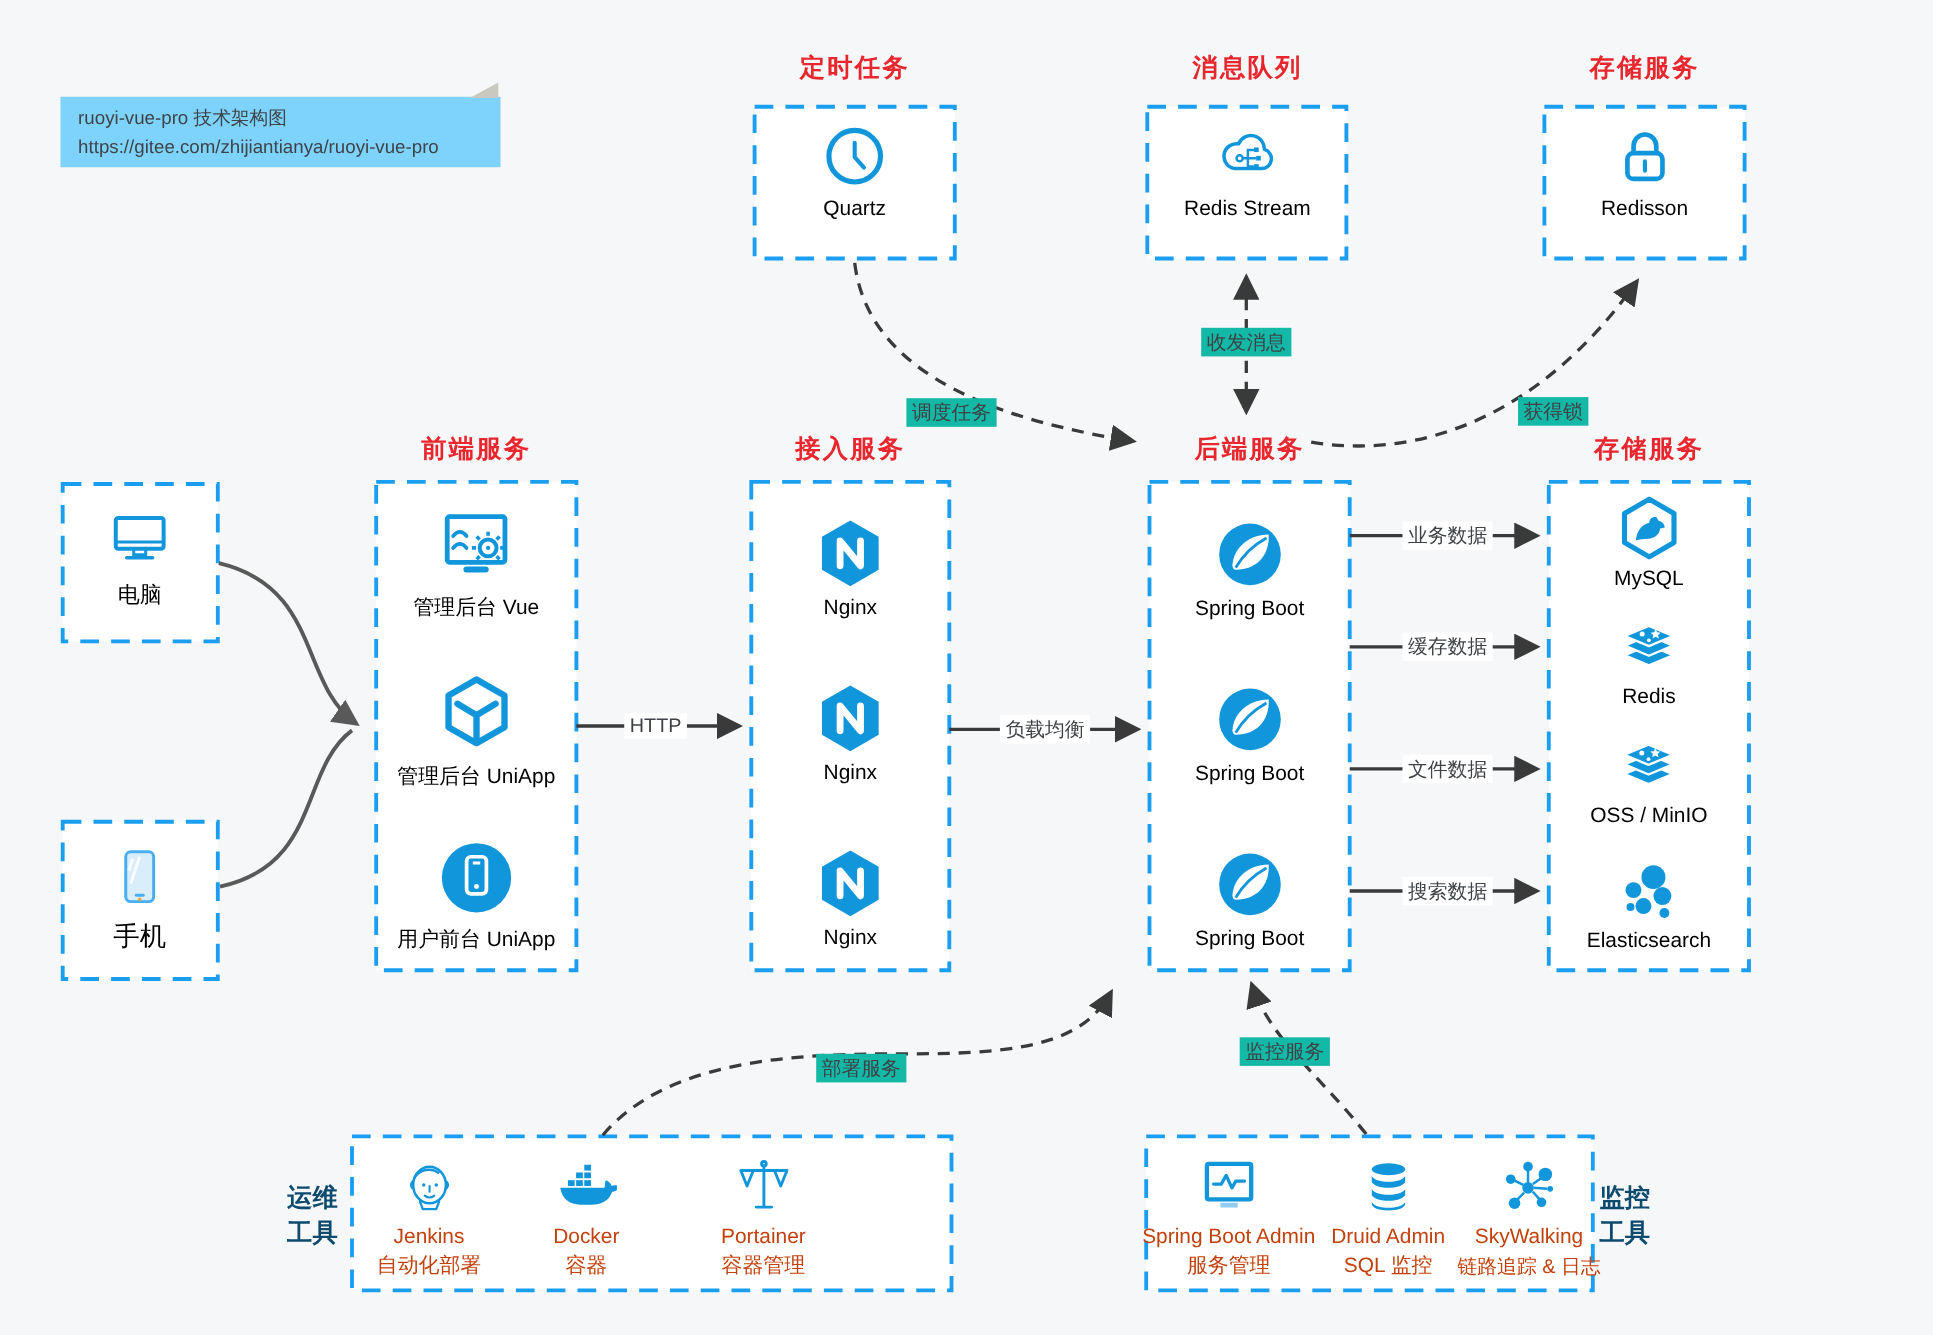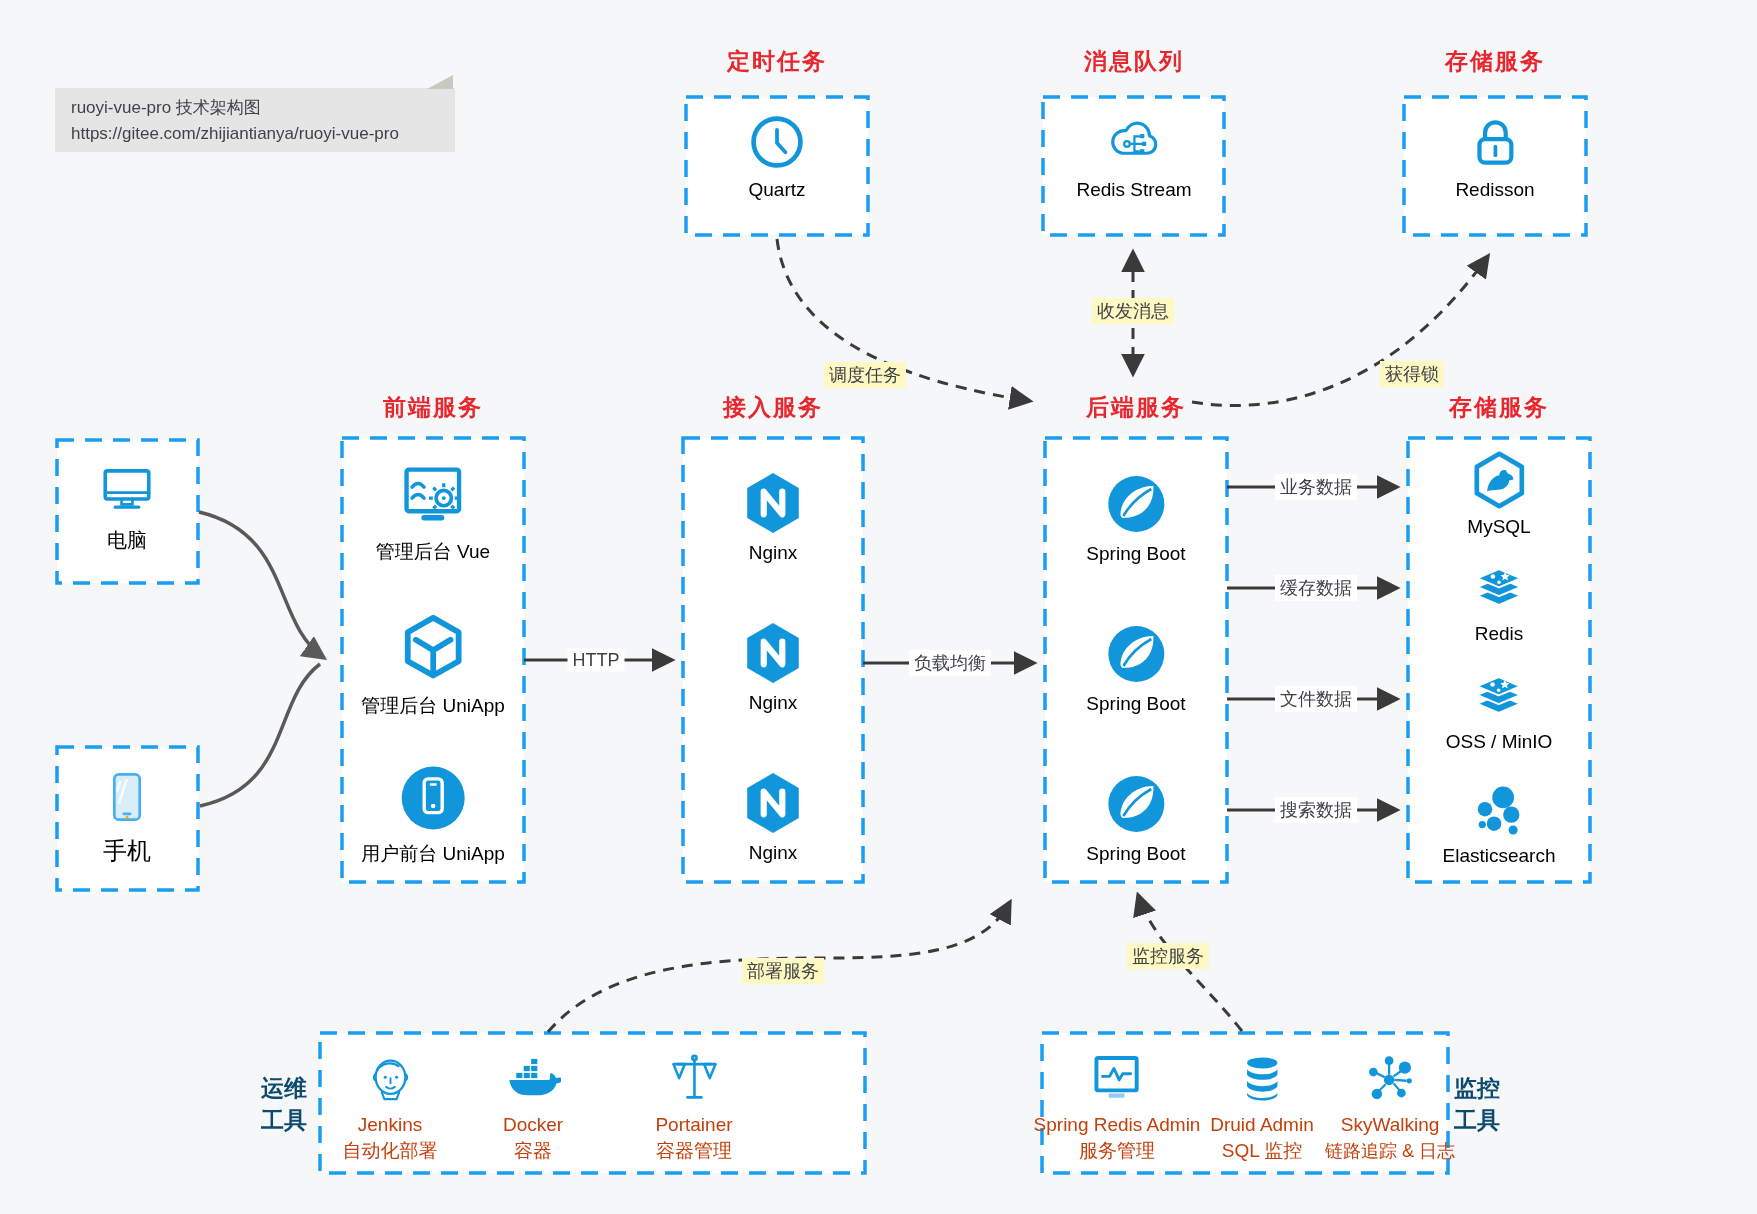--- a/index.html
+++ b/index.html
@@ -1,34 +1,34 @@
 <!DOCTYPE html>
 <html><head>
 <meta charset="utf-8">
 <style>
   html,body{margin:0;padding:0;}
   body{background:#f6f7f8;font-family:"Liberation Sans","DejaVu Sans",sans-serif;}
   .canvas{position:relative;width:1757px;height:1214px;background:#f6f7f8;overflow:hidden;}
   .wires{position:absolute;left:0;top:0;z-index:1;}
-  .note{position:absolute;left:55px;top:88px;width:400px;height:64px;background:#e5e5e5;z-index:2;
+  .note{position:absolute;left:55px;top:88px;width:400px;height:64px;background:#7dd3fc;z-index:2;
         color:#3f4348;font-size:17px;line-height:26px;padding:7px 15px 0 16px;box-sizing:border-box;}
   .note-fold{position:absolute;top:-13px;right:2px;width:0;height:0;
         border-left:26px solid transparent;border-bottom:14px solid #c9c9c0;}
   .g-title{position:absolute;transform:translateX(-50%);z-index:2;color:#e8262d;
         font-size:23px;font-weight:700;letter-spacing:2px;white-space:nowrap;}
   .side-title{position:absolute;transform:translateX(-50%);z-index:2;color:#0c4a6e;
         font-size:23px;font-weight:700;line-height:32px;text-align:center;white-space:nowrap;}
   .node{position:absolute;transform:translateX(-50%);z-index:2;display:flex;flex-direction:column;align-items:center;}
   .nlabel{color:#000000;font-size:19px;white-space:nowrap;}
   .bsub{color:#c2410c;font-size:19px;line-height:26px;white-space:nowrap;}
   .ic{display:block;}
   .chip{position:absolute;transform:translate(-50%,-50%);z-index:3;font-size:18px;color:#3e4247;
         padding:1px 5px;white-space:nowrap;}
   .chip.white{background:#ffffff;}
-  .chip.gray{background:#fef9c3;}
+  .chip.gray{background:#14b8a6;}
   .g7{margin-bottom:7px;} .g9{margin-bottom:9px;} .g5{margin-bottom:5px;} .g6{margin-bottom:6px;}
 </style>
 </head>
 <body>
 
 <div class="canvas">
 
   <svg width="0" height="0" style="position:absolute">
     <defs>
       <symbol id="i-clock" viewBox="0 0 64 64">
@@ -369,21 +369,21 @@
   </div>
 
   <div class="side-title" style="left:1477px;top:1072px">
     <div>监控</div>
     <div>工具</div>
   </div>
   <div class="node" style="left:1117px;top:1051px">
     <svg class="ic g5" width="58" height="56" viewBox="0 0 64 64">
         <use href="#i-sba"></use>
       </svg>
-    <div class="bsub">Spring Redis Admin</div>
+    <div class="bsub">Spring Boot Admin</div>
     <div class="bsub">服务管理</div>
   </div>
   <div class="node" style="left:1390px;top:1051px">
     <svg class="ic g5" width="56" height="56" viewBox="0 0 64 64">
         <use href="#i-skywalking"></use>
       </svg>
     <div class="bsub">SkyWalking</div>
     <div class="bsub" style="font-size:18px">链路追踪 &amp; 日志</div>
   </div>
   <div class="node" style="left:1262px;top:1051px">

